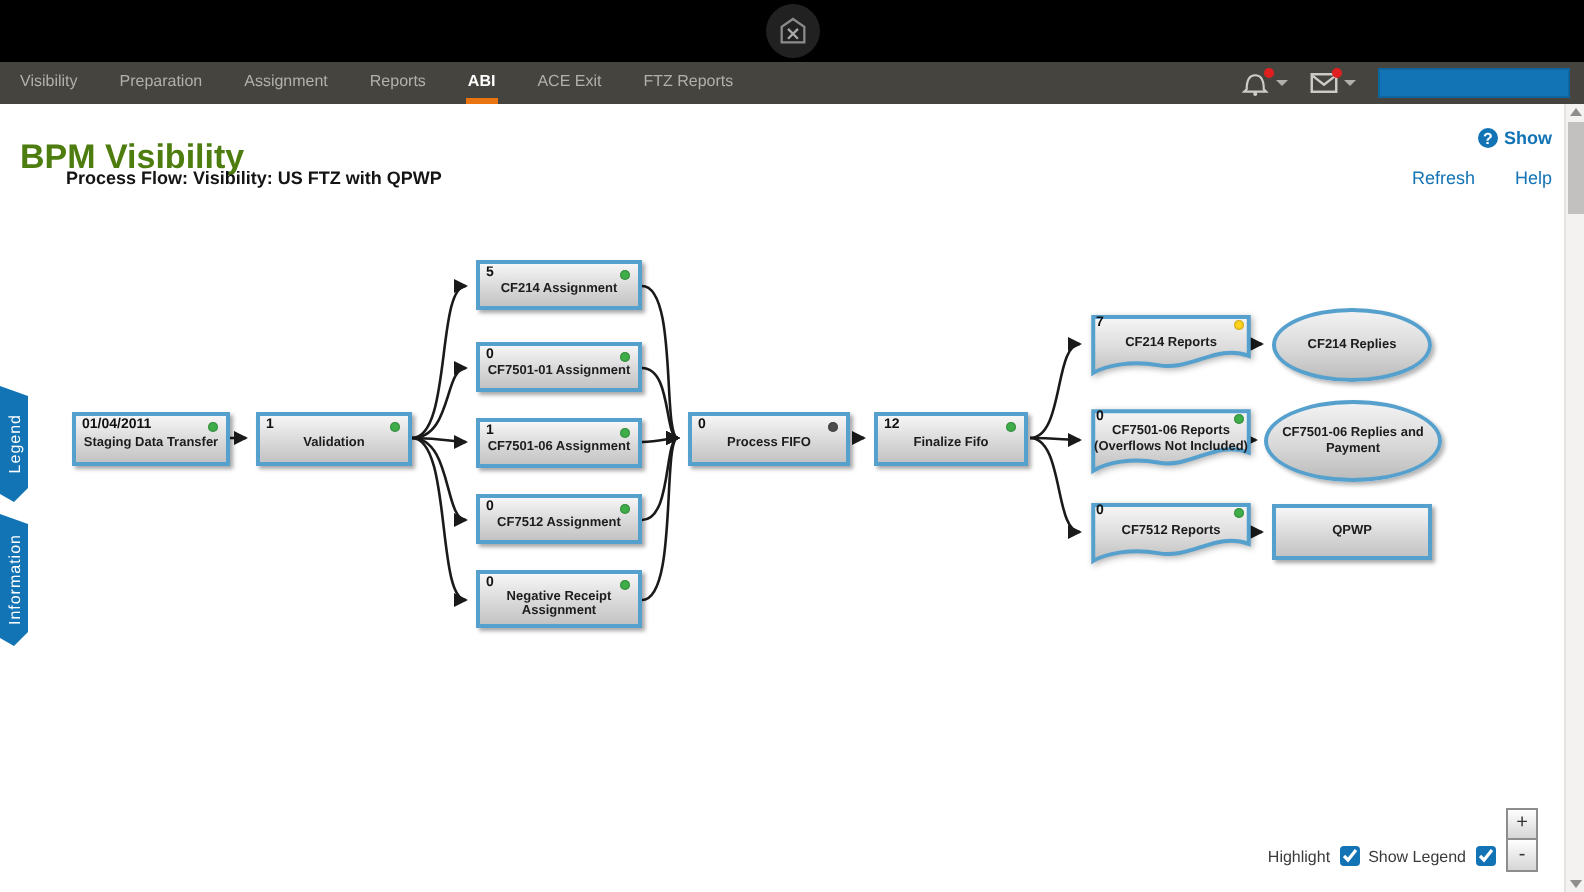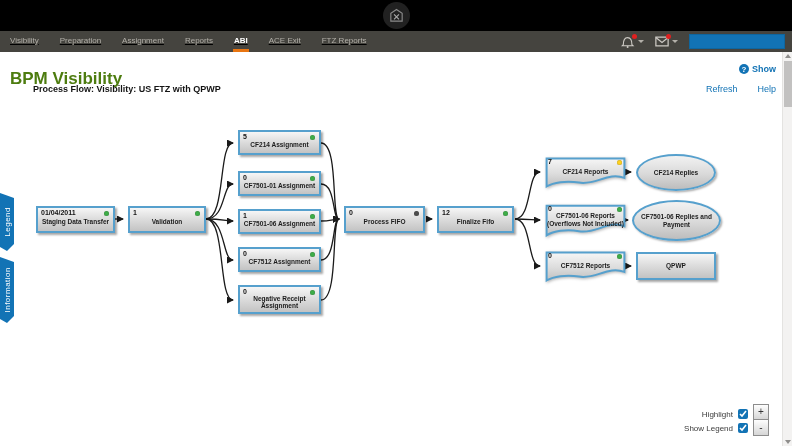--- a/index.html
+++ b/index.html
@@ -12,21 +12,21 @@
   
   .topbar { position:absolute; top:0; left:0; width:792px; height:31px; background:#000; z-index:5; }
   .brand { position:absolute; left:30px; top:4px; cursor:pointer; }
   .brand-l1 { color:#ff4a00; font-size:7px; font-weight:bold; letter-spacing:.6px; }
   .brand-l2 { color:#fff; font-size:11px; font-weight:bold; letter-spacing:.6px; }
   .center-badge { position:absolute; left:383px; top:2px; width:27px; height:27px; border-radius:50%;
     background:#212121; display:flex; align-items:center; justify-content:center; cursor:pointer; }
 
   
   .navbar { position:absolute; top:31px; left:0; width:792px; height:21px; background:#45443f; z-index:5; }
-  .nav-items { display:flex; gap:19px; padding-left:9px; height:21px;text-decoration:underline; }
+  .nav-items { display:flex; gap:19px; padding-left:9px; height:21px; }
   .nav-item { color:#b3b0a9; font-size:8px; display:flex; align-items:center; height:21px;
     border-bottom:3px solid transparent; cursor:pointer; padding:0 1px; }
   .nav-item.active { color:#fff; font-weight:bold; border-bottom-color:#e87511; }
   .nav-right { position:absolute; right:7px; top:0; height:21px; display:flex; align-items:center; gap:11px; }
   .icon-wrap { position:relative; display:flex; align-items:center; gap:3px; cursor:pointer; height:21px; }
   .badge-dot { position:absolute; top:3px; right:7px; width:5px; height:5px; background:#e02020; border-radius:50%; }
   .caret { width:0; height:0; border-left:3px solid transparent; border-right:3px solid transparent;
     border-top:3px solid #b3b0a9; }
   .searchbox { width:96px; height:15px; background:#1273b5; border:1px solid #0f669f; color:#fff;
     font-size:8px; padding:0 3px; outline:none; }
@@ -63,22 +63,22 @@
   .dot { position:absolute; top:3px; right:4px; width:5px; height:5px; border-radius:50%; z-index:3;
     box-shadow:inset 0 0 1px rgba(0,0,0,.5); }
   .nlabel { position:absolute; inset:0; display:flex; flex-direction:column; align-items:center;
     justify-content:center; text-align:center; font-size:6.5px; font-weight:bold; color:#1c1c1c;
     line-height:1.15; padding:6px 2px 1px 2px; z-index:2; }
   .ellipse .nlabel, .plain .nlabel { padding-top:1px; }
   .docnode .nlabel { padding-bottom:8px; }
   .sublabel { font-weight:bold; }
 
   
-  .opts { position:absolute; right:44px; bottom:13px; display:flex; flex-direction:column; gap:4px;
-    align-items:flex-end; z-index:4; }
+  .opts { position:absolute; right:44px; bottom:13px; display:flex; flex-direction:row; gap:4px;
+    align-items:center; z-index:4; }
   .opt-row { display:flex; align-items:center; gap:5px; font-size:8px; color:#3a3a3a; }
   .opt-row input { width:10px; height:10px; accent-color:#1273b5; margin:0; cursor:pointer; }
   .zoomctl { position:absolute; right:23px; bottom:10px; display:flex; flex-direction:column; z-index:4; }
   .zoomctl button { width:16px; height:16px; font-size:10px; line-height:1; padding:0; cursor:pointer;
     border:1px solid #8d8d8d; background:linear-gradient(#fefefe,#d6d6d6); color:#333;
     font-family:"Liberation Sans",sans-serif; }
   .zoomctl button + button { border-top:none; }
 
   
   .vscroll { position:absolute; right:0; top:52px; width:10px; height:394px; background:#f3f2f1;

